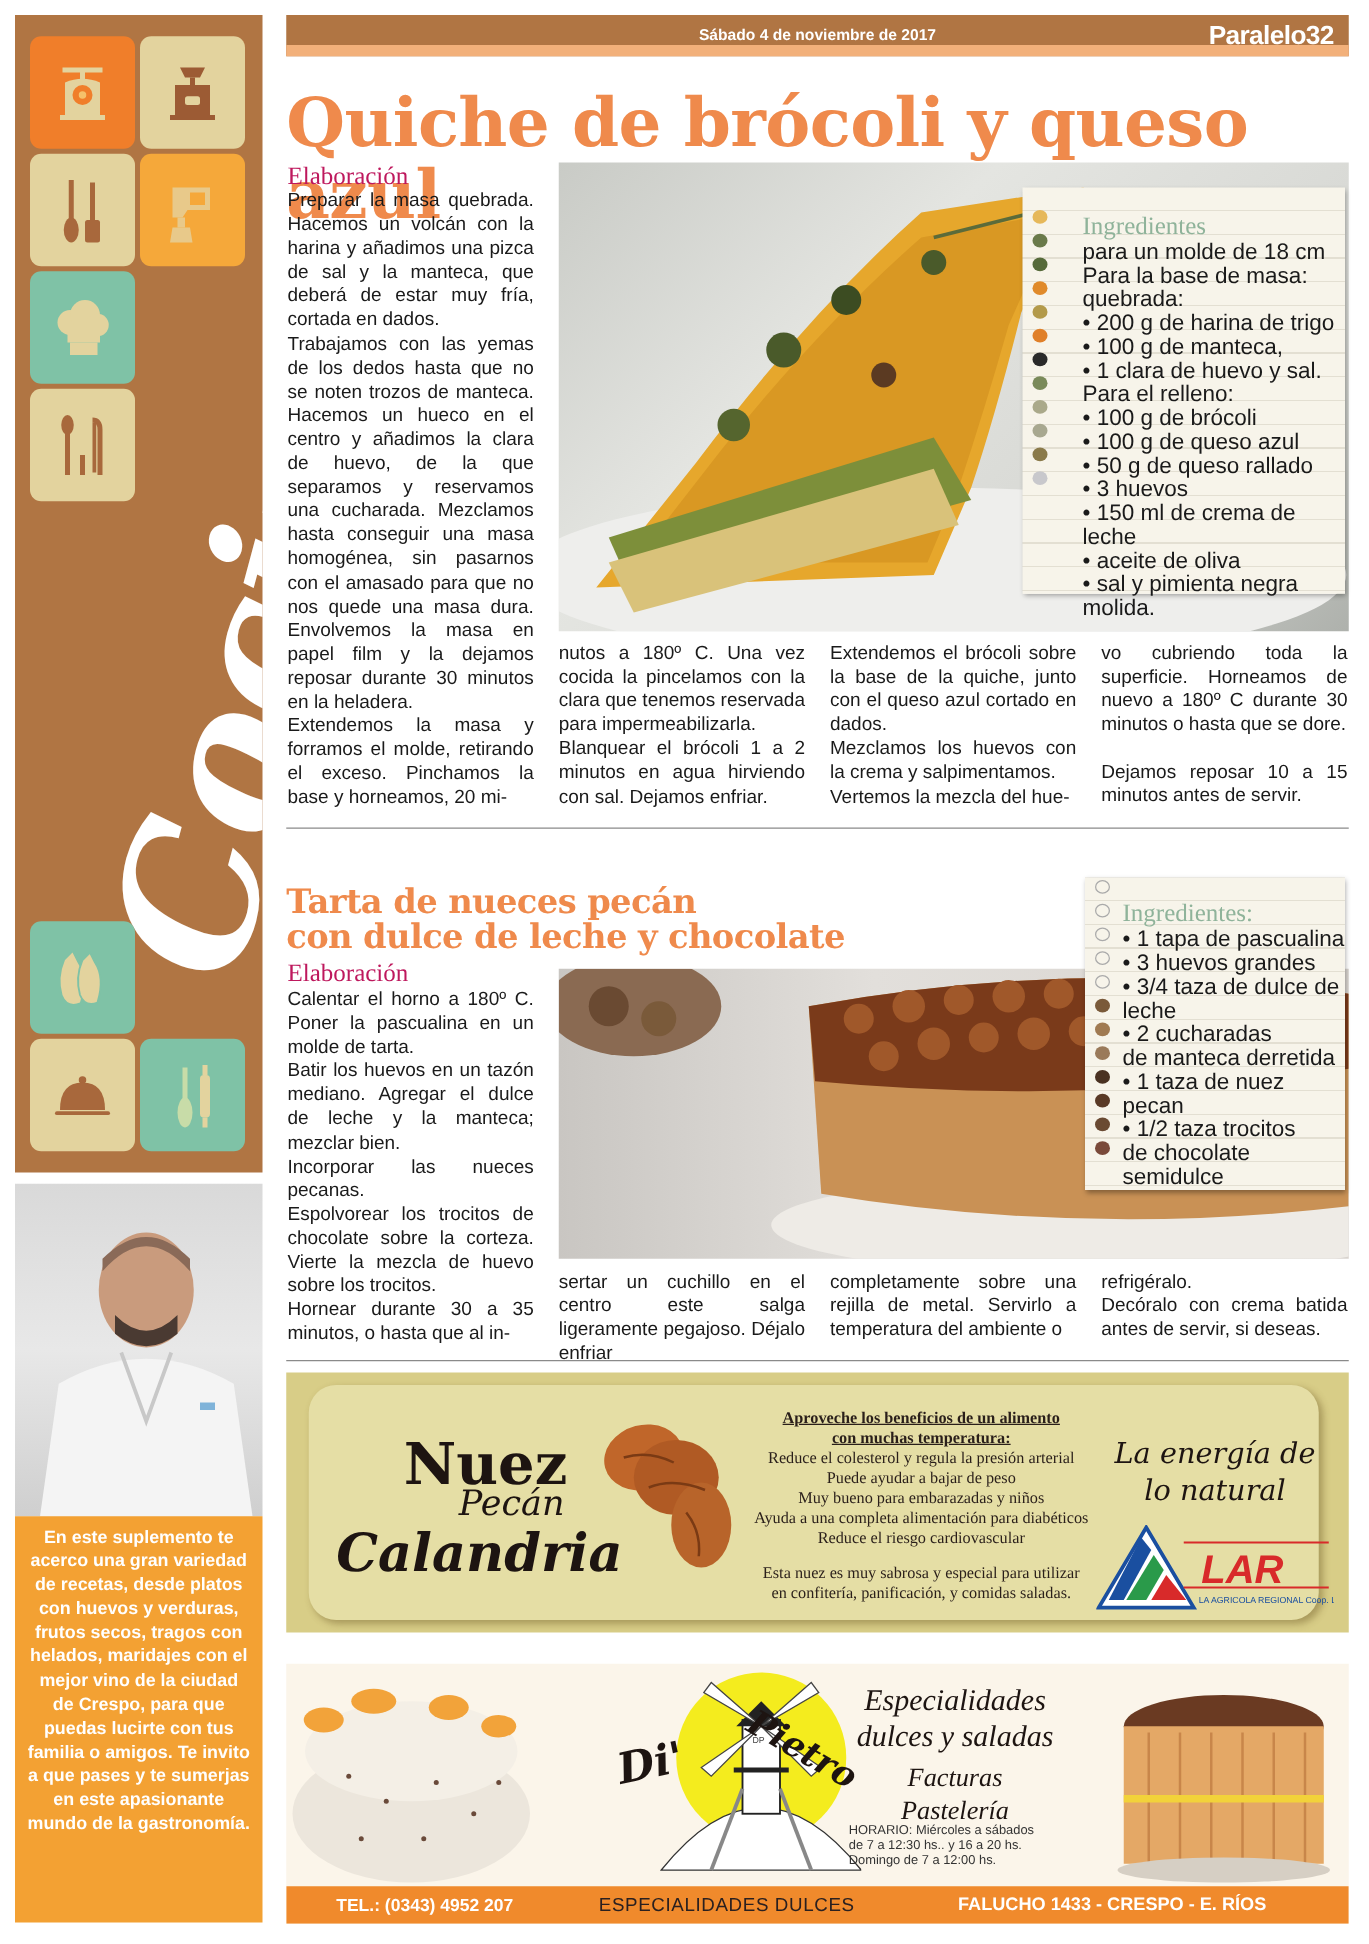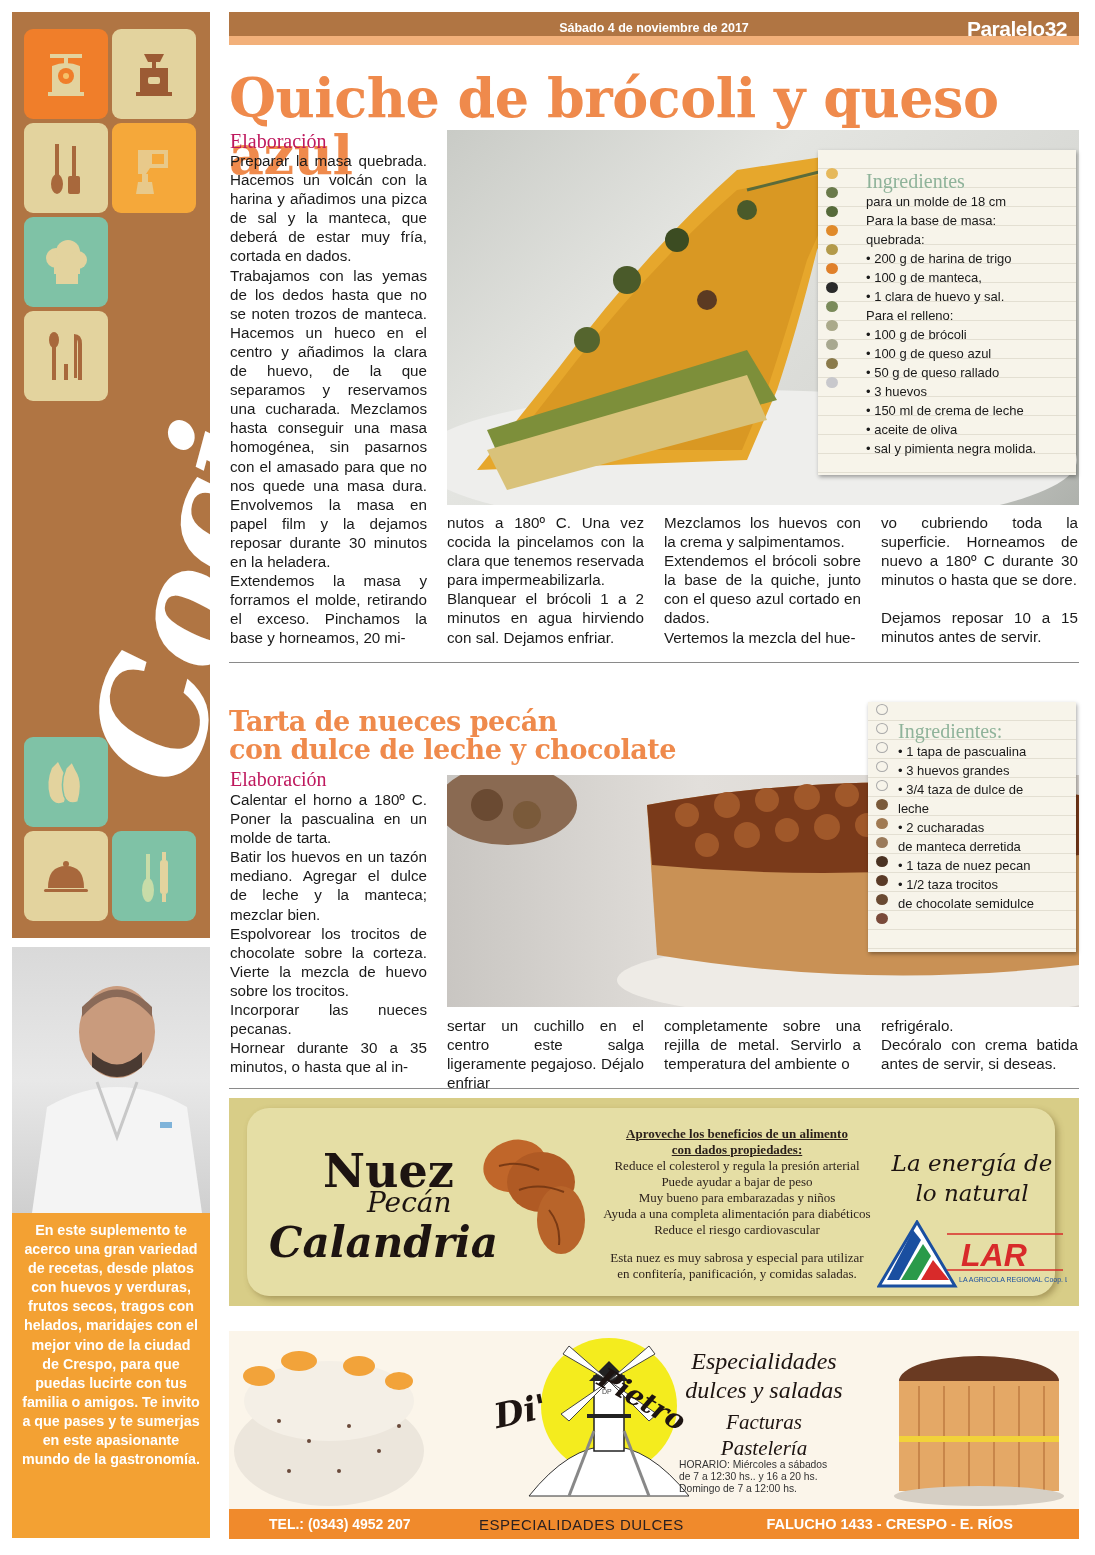--- a/index.html
+++ b/index.html
@@ -28,21 +28,21 @@
   .col-text p { margin: 0; }
 
   
   .photo { position: absolute; overflow: hidden; }
 
   
   .notebook { position: absolute; background: repeating-linear-gradient(180deg, #f7f4ea 0px, #f7f4ea 18px, #e3dfd2 18px, #e3dfd2 19px); box-shadow: 1px 2px 4px rgba(0,0,0,0.35); margin-top: 12px; }
   .notebook .holes { position: absolute; left: 8px; top: 18px; width: 16px; }
   .notebook .hole { width: 12px; height: 11px; border-radius: 50%; margin-bottom: 8px; }
   .notebook-title { font-family: "Liberation Serif", serif; color: #8fb39a; font-size: 20px; line-height: 22px; }
-  .ing-list { list-style: none; font-size: 13px; line-height: 19px; color: #1a1a1a; }
+  .ing-list { list-style: none; font-size: 18px; line-height: 19px; color: #1a1a1a; }
 
   
   .hr { position: absolute; left: 229px; width: 850px; height: 1px; background: #8a8a8a; }
 
   
   .ad1 { position: absolute; left: 229px; top: 1098px; width: 850px; height: 208px; background: #d8cd87; }
   .ad1-inner { position: absolute; left: 18px; top: 10px; width: 808px; height: 188px; background: #e5dea5; border-radius: 22px; box-shadow: 3px 3px 6px rgba(110,90,40,0.45); }
   .nuez-word { position: absolute; left: 76px; top: 36px; font-family: "DejaVu Serif", serif; font-weight: bold; font-size: 46px; color: #1d1411; }
   .pecan-word { position: absolute; left: 120px; top: 78px; font-family: "DejaVu Serif", serif; font-style: italic; font-size: 28px; color: #1d1411; }
   .calandria-word { position: absolute; left: 22px; top: 110px; font-family: "DejaVu Serif", serif; font-style: italic; font-weight: bold; font-size: 42px; color: #1d1411; }
@@ -225,42 +225,42 @@
       <li>• sal y pimienta negra molida.</li>
     </ul>
   </div>
 </div>
 
 <div class="col-text" style="left:447px;top:513px;width:197px;">
   <p>nutos a 180º C. Una vez cocida la pincelamos con la clara que tenemos reservada para impermeabilizarla.</p>
   <p>Blanquear el brócoli 1 a 2 minutos en agua hirviendo con sal. Dejamos enfriar.</p>
 </div>
 <div class="col-text" style="left:664px;top:513px;width:197px;">
+  <p>Extendemos el brócoli sobre la base de la quiche, junto con el queso azul cortado en dados.</p>
   <p>Mezclamos los huevos con la crema y salpimentamos.</p>
-  <p>Extendemos el brócoli sobre la base de la quiche, junto con el queso azul cortado en dados.</p>
   <p>Vertemos la mezcla del hue-</p>
 </div>
 <div class="col-text" style="left:881px;top:513px;width:197px;">
   <p>vo cubriendo toda la superficie. Horneamos de nuevo a 180º C durante 30 minutos o hasta que se dore.</p>
   <p style="margin-top:19px;">Dejamos reposar 10 a 15 minutos antes de servir.</p>
 </div>
 
 <div class="hr" style="top:662px;"></div>
 
 <div class="recipe-title" style="left:229px;top:708px;font-size:27px;">
   <div>Tarta de nueces pecán</div>
   <div>con dulce de leche y chocolate</div>
 </div>
 <div class="section-label" style="left:230px;top:768px;">Elaboración</div>
 
 <div class="col-text" style="left:230px;top:790px;width:197px;">
   <p>Calentar el horno a 180º C. Poner la pascualina en un molde de tarta.</p>
   <p>Batir los huevos en un tazón mediano. Agregar el dulce de leche y la manteca; mezclar bien.</p>
+  <p>Incorporar las nueces pecanas.</p>
   <p>Espolvorear los trocitos de chocolate sobre la corteza. Vierte la mezcla de huevo sobre los trocitos.</p>
-  <p>Incorporar las nueces pecanas.</p>
   <p>Hornear durante 30 a 35 minutos, o hasta que al in-</p>
 </div>
 
 <div class="photo" style="left:447px;top:775px;width:632px;height:232px;background:linear-gradient(90deg,#c9c6c2 0%,#e2dfdb 40%,#d8d3ce 100%);">
   <svg width="632" height="232" viewBox="0 0 632 232">
     <ellipse cx="60" cy="30" rx="70" ry="40" fill="#8a6a52"></ellipse>
     <circle cx="40" cy="30" r="16" fill="#6a4a32"></circle>
       <circle cx="80" cy="40" r="14" fill="#7a5a3a"></circle>
     <ellipse cx="430" cy="205" rx="260" ry="40" fill="#eeebe6"></ellipse>
     <path d="M200 30 Q420 -10 632 20 L632 190 Q420 215 210 180 Z" fill="#c99155"></path>
@@ -334,21 +334,21 @@
     <div class="pecan-word">Pecán</div>
     <div class="calandria-word">Calandria</div>
     <svg style="position:absolute;left:232px;top:22px;" width="110" height="130" viewBox="0 0 110 130">
       <ellipse cx="36" cy="36" rx="32" ry="26" fill="#c0662a" transform="rotate(-15 36 36)"></ellipse>
       <ellipse cx="62" cy="52" rx="34" ry="30" fill="#b05a24"></ellipse>
       <ellipse cx="82" cy="90" rx="24" ry="34" fill="#b8642a"></ellipse>
       <path d="M20 36 Q40 30 60 40 M40 60 Q60 52 85 62 M70 80 Q82 95 80 115" stroke="#7a3a14" stroke-width="2" fill="none"></path>
     </svg>
     <div class="benefits">
       <div class="head">Aproveche los beneficios de un alimento</div>
-      <div class="head">con dados propiedades:</div>
+      <div class="head">con muchas temperatura:</div>
       <div>Reduce el colesterol y regula la presión arterial</div>
       <div>Puede ayudar a bajar de peso</div>
       <div>Muy bueno para embarazadas y niños</div>
       <div>Ayuda a una completa alimentación para diabéticos</div>
       <div>Reduce el riesgo cardiovascular</div>
       <div class="closing">Esta nuez es muy sabrosa y especial para utilizar</div>
       <div>en confitería, panificación, y comidas saladas.</div>
     </div>
     <div class="slogan">
       <div>La energía de</div>

